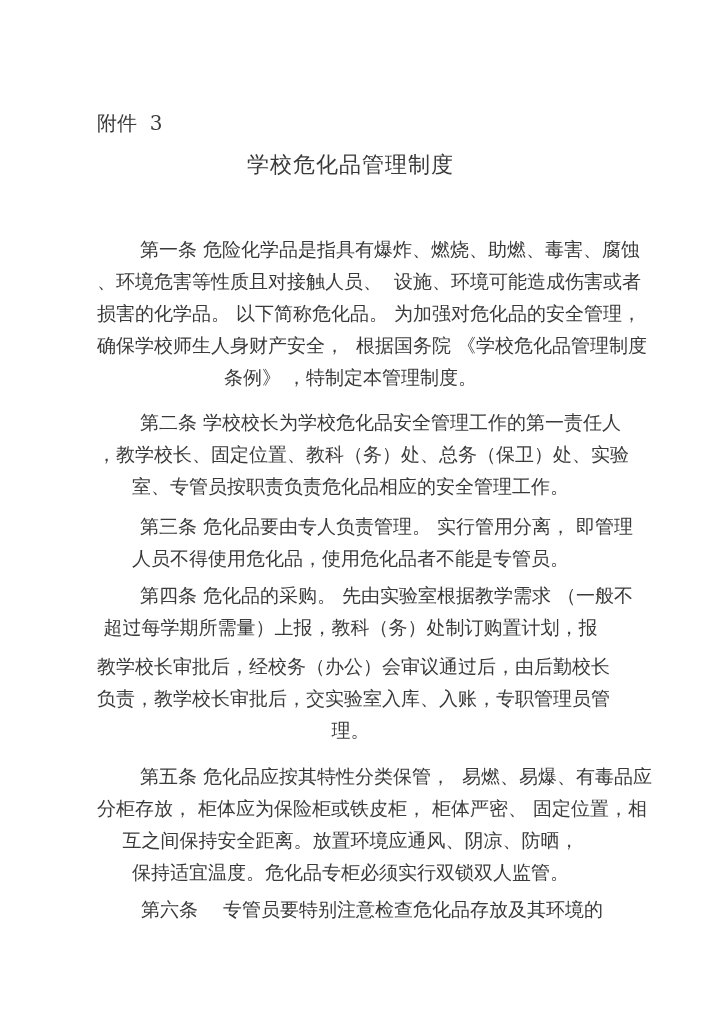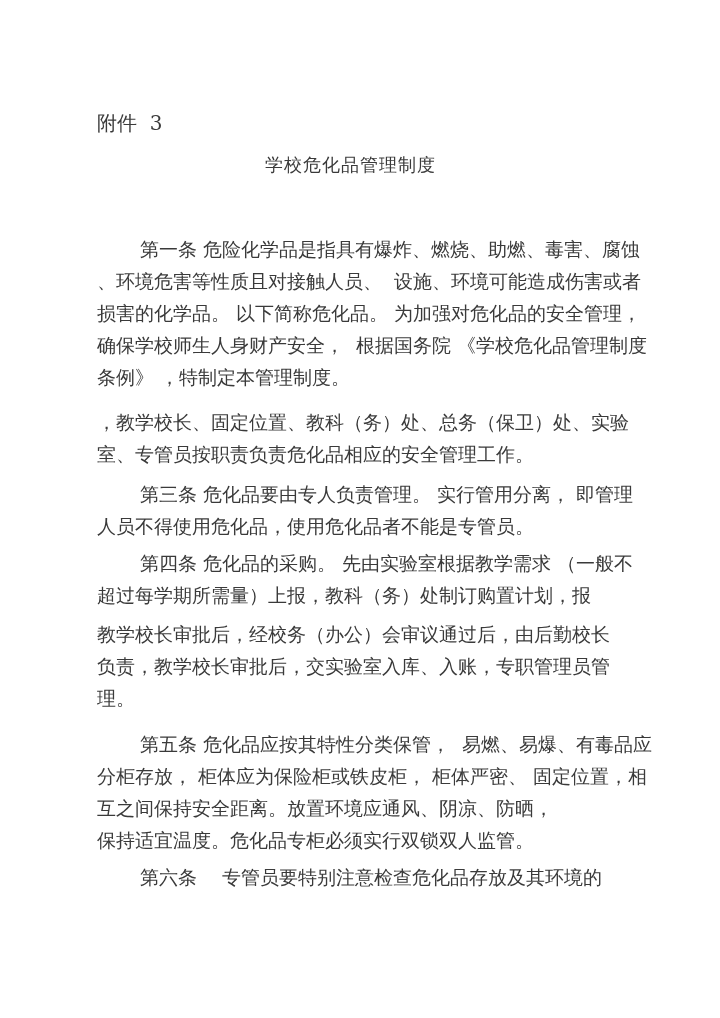--- a/index.html
+++ b/index.html
@@ -17,28 +17,29 @@
     font-family: "DejaVu Serif", "Liberation Serif", serif;
     color: #3a3a3a;
     overflow: hidden;
   }
   .attachment-line {
     font-size: 20px;
     line-height: 26px;
     white-space: pre;
   }
   .doc-title {
-    font-size: 18px;
+    font-size: 22px;
     line-height: 30px;
     text-align: center;
     margin-top: 14px;
     letter-spacing: 1px;
   }
   .para {
     margin: 0;
+    text-align: center;
   }
   .tline {
     font-size: 19px;
     line-height: 32px;
     white-space: pre;
   }
   .tline.indent {
     padding-left: 43px;
   }
   .p1  { margin-top: 53px; }
@@ -61,20 +62,21 @@
 
   <div class="para p1">
     <div class="tline indent">第一条 危险化学品是指具有爆炸、燃烧、助燃、毒害、腐蚀</div>
     <div class="tline">、环境危害等性质且对接触人员、  设施、环境可能造成伤害或者</div>
     <div class="tline">损害的化学品。 以下简称危化品。 为加强对危化品的安全管理，</div>
     <div class="tline">确保学校师生人身财产安全，  根据国务院 《学校危化品管理制度</div>
     <div class="tline">条例》 ，特制定本管理制度。</div>
   </div>
 
   <div class="para p2">
+    <div class="tline indent">第二条 学校校长为学校危化品安全管理工作的第一责任人</div>
     <div class="tline">，教学校长、固定位置、教科（务）处、总务（保卫）处、实验</div>
     <div class="tline">室、专管员按职责负责危化品相应的安全管理工作。</div>
   </div>
 
   <div class="para p3">
     <div class="tline indent">第三条 危化品要由专人负责管理。 实行管用分离， 即管理</div>
     <div class="tline">人员不得使用危化品，使用危化品者不能是专管员。</div>
   </div>
 
   <div class="para p4a">

